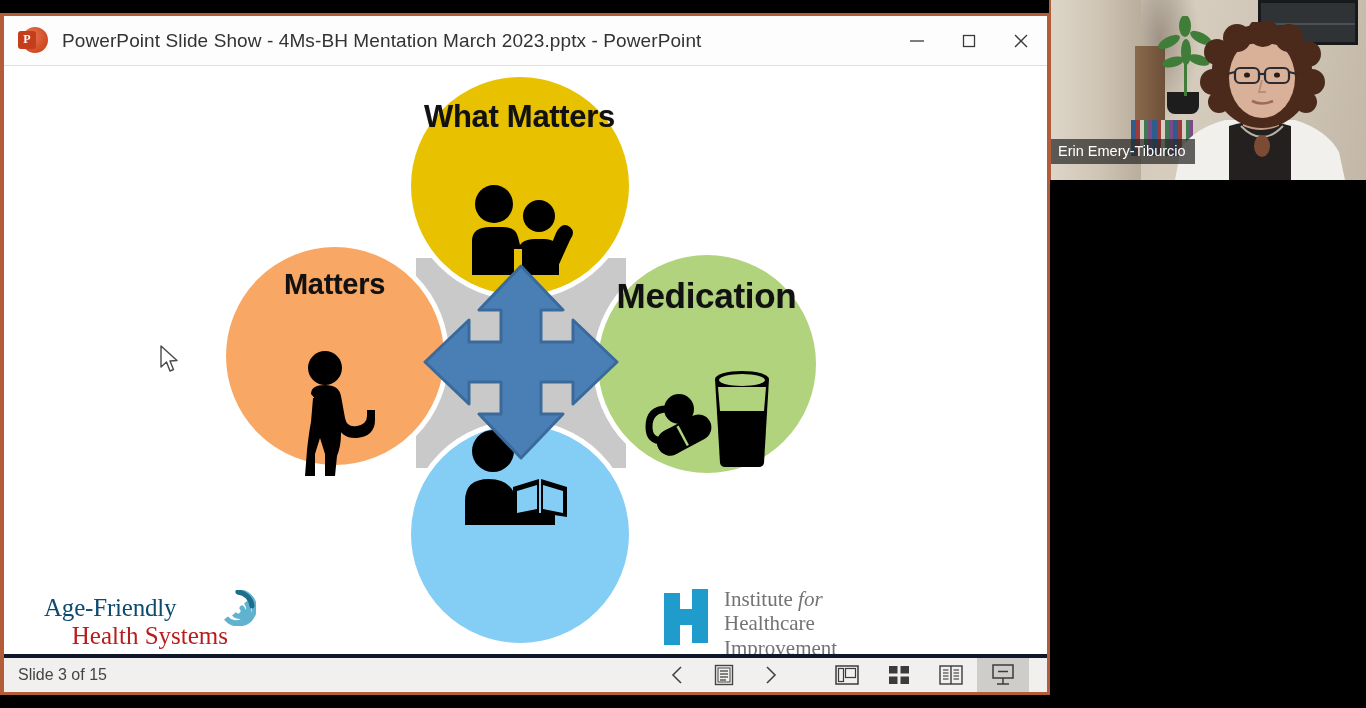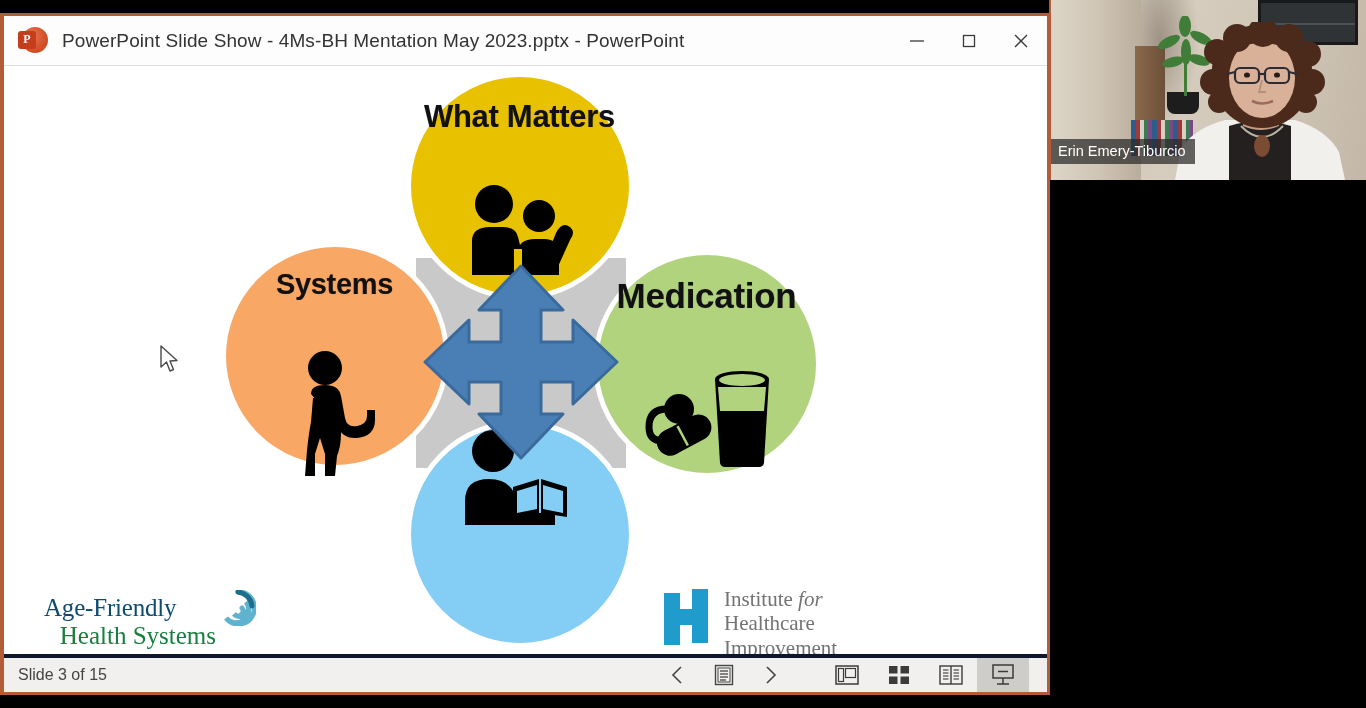--- a/index.html
+++ b/index.html
@@ -110,21 +110,21 @@
   
   #afhs-logo {
     position: absolute; left: 40px; top: 528px; width: 190px;
   }
   #afhs-logo .l1 {
     font-family: "Liberation Serif", serif; font-size: 25px;
     color: #0c4a6e; letter-spacing: -0.2px; white-space: nowrap;
   }
   #afhs-logo .l2 {
     font-family: "Liberation Serif", serif; font-size: 25px;
-    color: #15803d; text-align: right; margin-right: 18px; white-space: nowrap;
+    color: #b91c1c; text-align: right; margin-right: 6px; white-space: nowrap;
   }
   #afhs-logo .swirl {
     position: absolute; right: -22px; top: -4px; width: 36px; height: 36px;
   }
   #ihi-logo { position: absolute; left: 658px; top: 521px; display: flex; align-items: flex-start; }
   #ihi-logo .mark { width: 48px; height: 62px; flex: 0 0 48px; }
   #ihi-logo .txt {
     margin-left: 14px; font-family: "Liberation Serif", serif;
     font-size: 21px; color: #737373; line-height: 1.16;
   }
@@ -191,21 +191,21 @@
 
 <div id="root">
 
   <div id="ppt-window">
 
     <div id="title-bar">
       <div id="ppt-icon">
         <div class="circ"></div>
         <div class="sq">P</div>
       </div>
-      <div id="title-text">PowerPoint Slide Show  -  4Ms-BH Mentation May 2023.pptx - PowerPoint</div>
+      <div id="title-text">PowerPoint Slide Show  -  4Ms-BH Mentation March 2023.pptx - PowerPoint</div>
       <div id="win-controls">
         <div class="win-btn">
           <svg width="20" height="20" viewBox="0 0 20 20">
               <line x1="3" y1="10" x2="17" y2="10" stroke="currentColor" stroke-width="1.3"></line>
             </svg>
         </div>
         <div class="win-btn">
           <svg width="20" height="20" viewBox="0 0 20 20">
               <rect x="4.5" y="4.5" width="11" height="11" fill="none" stroke="currentColor" stroke-width="1.3"></rect>
             </svg>
@@ -231,21 +231,21 @@
               <circle cx="38" cy="21" r="19" fill="#000"></circle>
               <circle cx="83" cy="33" r="16" fill="#000"></circle>
               <path d="M16 92 L16 58 Q16 44 34 44 L46 44 Q60 44 62 54 L66 70 L92 70 L100 50 Q106 38 114 44 Q120 49 114 57 L100 88 Q98 92 92 92 Z" fill="#000"></path>
               <path d="M62 92 L62 70 Q62 56 79 56 L88 56 Q103 56 103 70 L103 92 Z" fill="#000"></path>
               <rect x="58" y="66" width="8" height="26" fill="#e8c200"></rect>
             </svg>
           </div>
         </div>
 
         <div class="circle" id="c-mobility">
-          <div class="label">Systems</div>
+          <div class="label">Matters</div>
           <div class="glyph">
             <svg width="92" height="128" viewBox="0 0 92 128">
               <circle cx="36" cy="18" r="17" fill="#000"></circle>
               <path d="M22 44 Q22 35 36 35 Q50 35 52 46 L56 68 Q58 78 68 76 Q78 74 78 66 L78 60 L86 60 L86 70 Q86 86 68 88 Q52 89 48 74 Z" fill="#000"></path>
               <path d="M24 48 L52 48 L52 84 Q52 96 48 106 L46 126 L36 126 L36 104 L31 88 L26 104 L26 126 L16 126 L18 100 Q20 82 22 72 Z" fill="#000"></path>
               <rect x="38" y="78" width="5" height="48" fill="#000"></rect>
             </svg>
           </div>
         </div>
 

